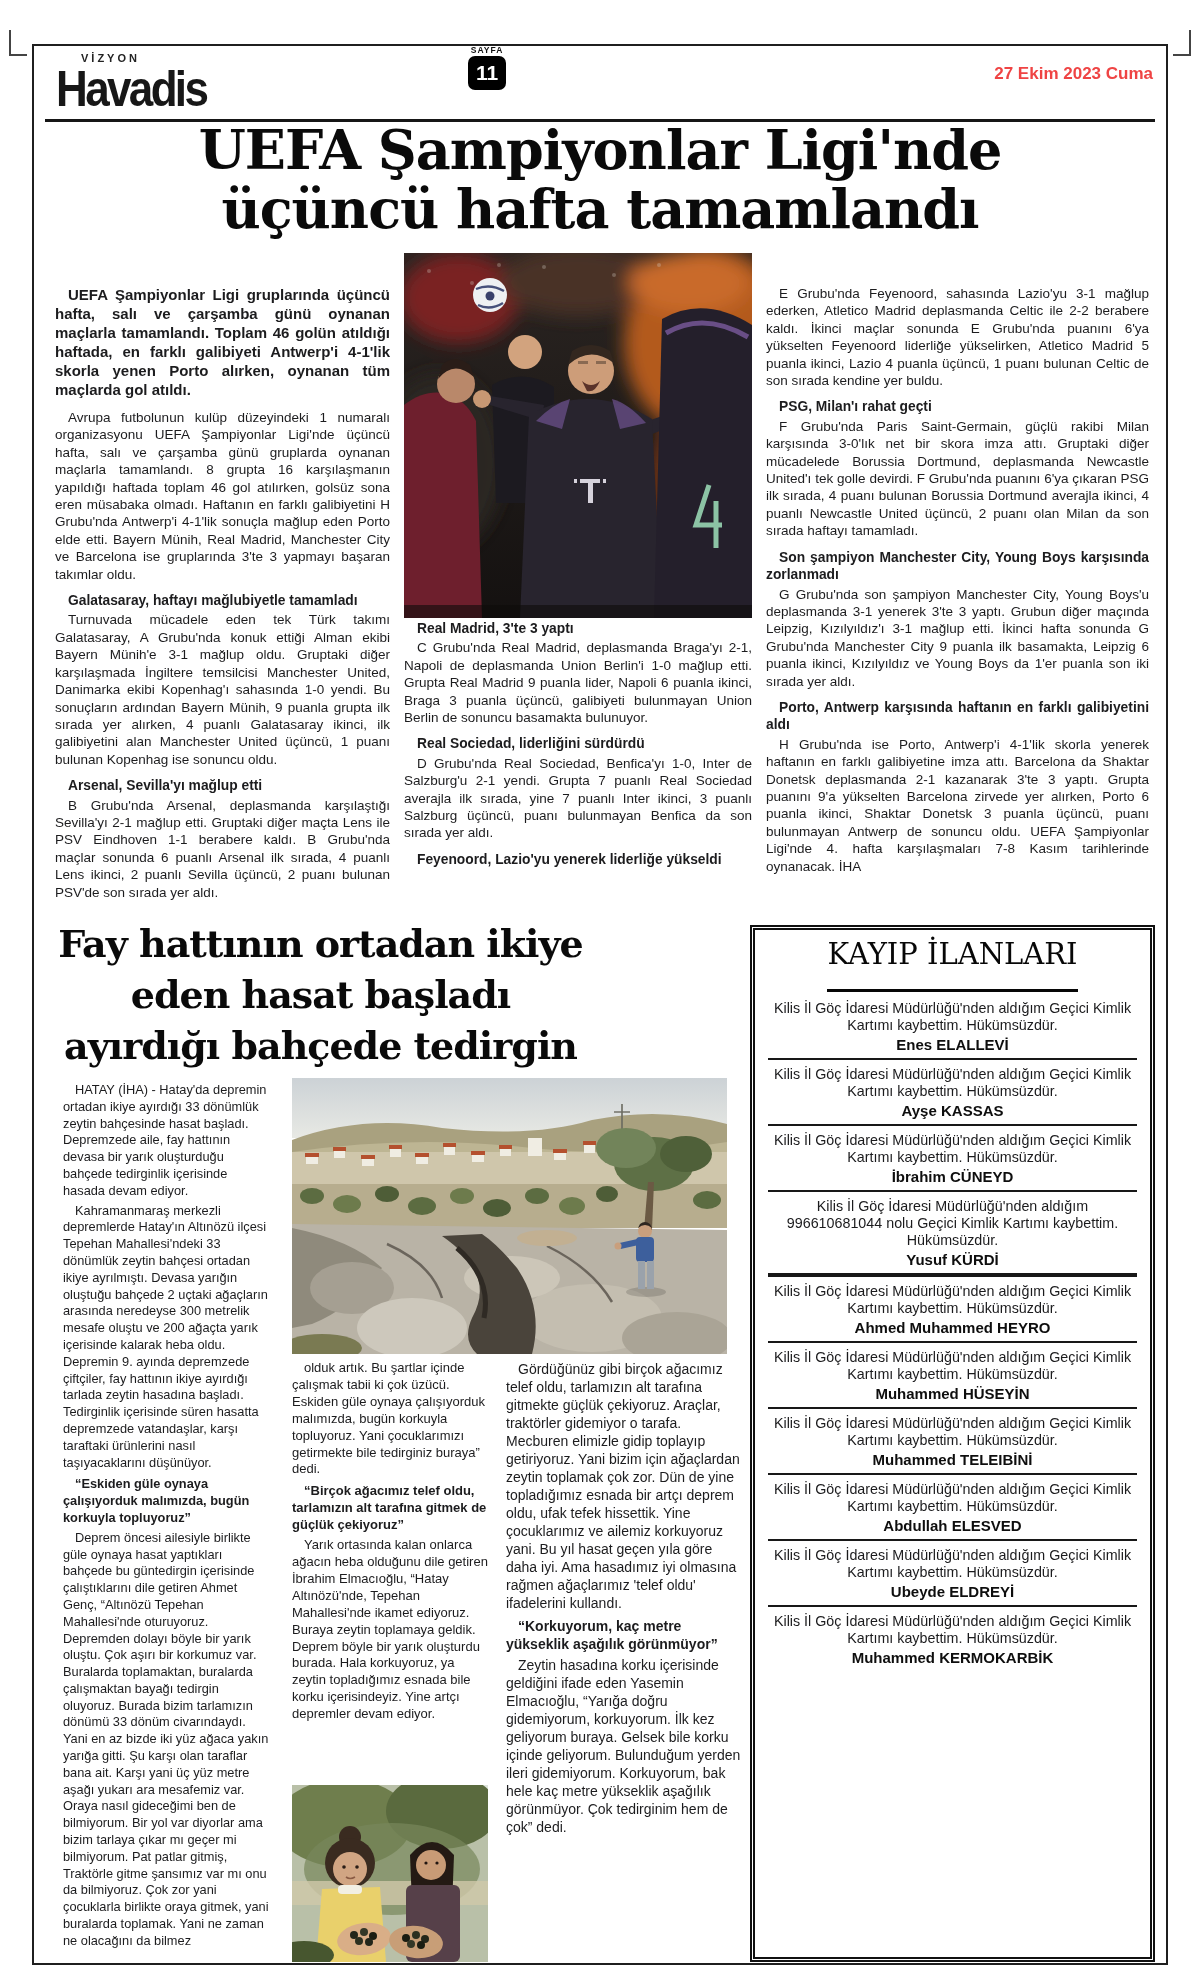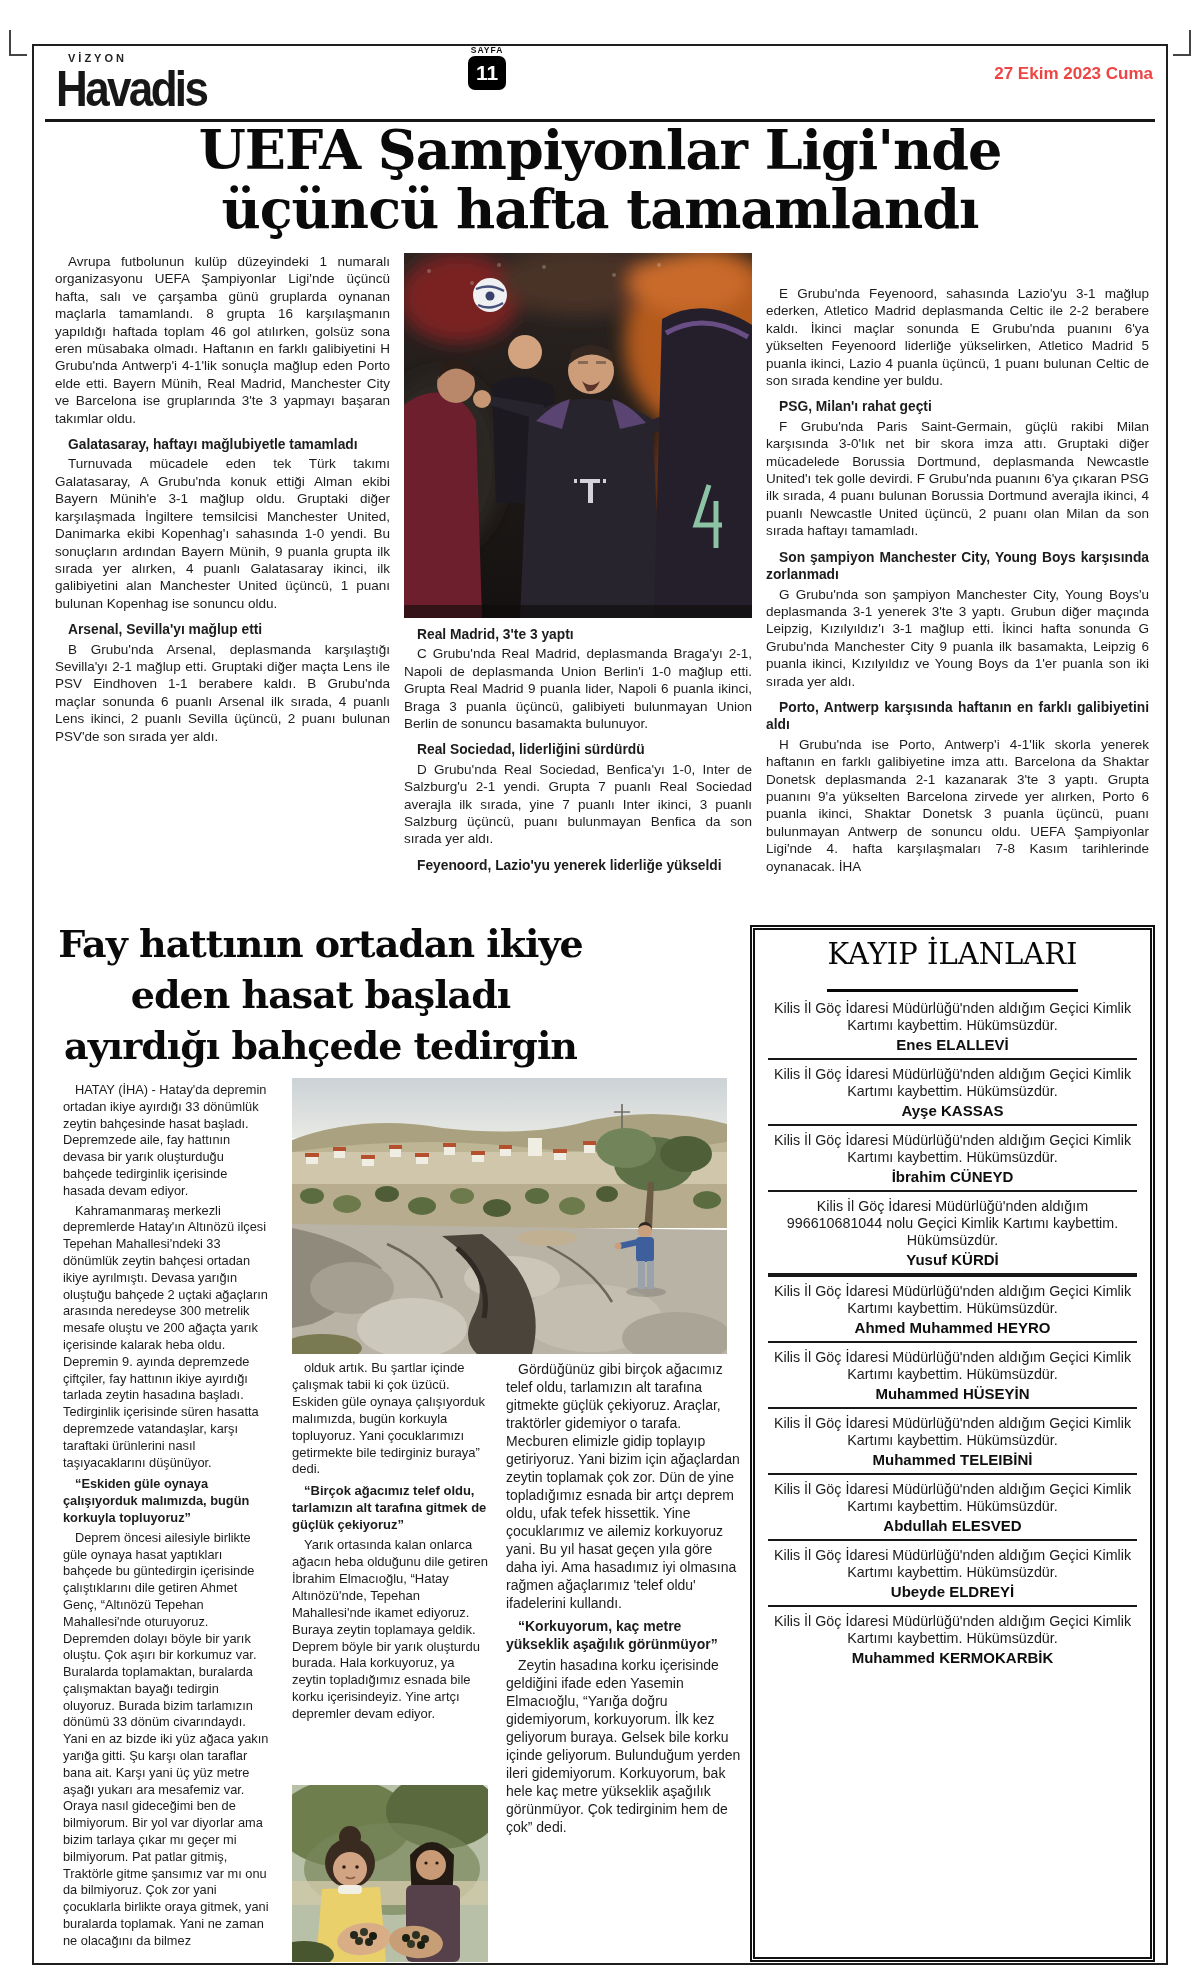--- a/index.html
+++ b/index.html
@@ -5,42 +5,42 @@
   html,body{margin:0;padding:0;background:#ffffff;}
   #page{position:relative;width:1200px;height:1969px;background:#ffffff;overflow:hidden;
         font-family:"Liberation Sans",sans-serif;color:#1c1c1e;}
   .abs{position:absolute;}
   
   .crop{position:absolute;background:#444;}
   
   #frame{position:absolute;left:32px;top:44px;width:1132px;height:1917px;border:2px solid #1f1f1f;}
   
   #brand{left:56px;top:52px;}
-  #brand .vizyon{font-size:11px;font-weight:700;letter-spacing:3px;color:#222;margin-left:12px;}
+  #brand .vizyon{font-size:11px;font-weight:700;letter-spacing:3px;color:#222;margin-left:25px;}
   #brand .havadis{font-size:50px;font-weight:800;letter-spacing:-3px;color:#171717;
                   transform:scaleX(.88);transform-origin:left;line-height:50px;}
   #badge{left:464px;top:45px;width:46px;text-align:center;}
   #badge .sayfa{font-size:8.5px;font-weight:700;letter-spacing:1px;color:#111;}
   #badge .num{margin:1px auto 0;width:38px;height:34px;background:#000000;border-radius:7px;
               color:#fff;font-size:21px;font-weight:700;line-height:34px;}
   #issue-date{right:47px;top:64px;font-size:17px;font-weight:700;color:#ef4444;}
   #mast-rule{left:45px;top:119px;width:1110px;height:3px;background:#161616;}
   
   .slab{font-family:"DejaVu Serif",serif;font-weight:700;color:#0a0a0a;text-align:center;}
   #uefa-headline{left:45px;top:121px;width:1110px;font-size:54px;line-height:59px;letter-spacing:-1px;}
   #hasat-headline{left:48px;top:918px;width:545px;font-size:38px;line-height:51px;letter-spacing:-1px;}
   
   #a1cols{left:55px;top:253px;width:1100px;display:flex;gap:14px;}
   .a1col{font-size:13.5px;line-height:17.4px;text-align:justify;}
   .c1{width:335px;} .c2{width:348px;} .c3{width:383px;}
   .lead{font-weight:700;font-size:15px;line-height:19px;margin:32px 0 10px;text-indent:13px;}
   .a1col p{margin:0 0 2px;text-indent:13px;}
   .subhead{font-weight:700;font-size:13.8px;line-height:17.4px;margin:9px 0 2px;text-indent:13px;}
   .photo{display:block;}
-  .c2 .subhead:first-of-type{margin-top:8px;}
+  .c2 .subhead:first-of-type{margin-top:2px;}
   
   .a2col{font-size:13px;line-height:16.9px;text-align:left;}
   #a2c1{left:63px;top:1082px;width:208px;font-size:12.8px;line-height:16.8px;}
   #a2c2{left:292px;top:1360px;width:196px;}
   #a2c3{left:506px;top:1360px;width:238px;font-size:14px;line-height:18px;}
   .a2col p{margin:0 0 3px;text-indent:12px;}
   .a2col .subhead{font-size:inherit;line-height:inherit;text-indent:12px;margin:5px 0 3px;}
   #a2photo1{left:292px;top:1078px;}
   #a2photo2{left:292px;top:1785px;}
   
@@ -78,20 +78,21 @@
   <div id="issue-date" class="abs">27 Ekim 2023 Cuma</div>
   <div id="mast-rule" class="abs"></div>
 
   <div id="uefa-headline" class="abs slab">
     <div>UEFA Şampiyonlar Ligi'nde</div>
     <div>üçüncü hafta tamamlandı</div>
   </div>
 
   <div id="a1cols" class="abs">
     <div class="a1col c1">
+      <div class="lead">UEFA Şampiyonlar Ligi gruplarında üçüncü hafta, salı ve çarşamba günü oynanan maçlarla tamamlandı. Toplam 46 golün atıldığı haftada, en farklı galibiyeti Antwerp'i 4-1'lik skorla yenen Porto alırken, oynanan tüm maçlarda gol atıldı.</div>
       <p>Avrupa futbolunun kulüp düzeyindeki 1 numaralı organizasyonu UEFA Şampiyonlar Ligi'nde üçüncü hafta, salı ve çarşamba günü gruplarda oynanan maçlarla tamamlandı. 8 grupta 16 karşılaşmanın yapıldığı haftada toplam 46 gol atılırken, golsüz sona eren müsabaka olmadı. Haftanın en farklı galibiyetini H Grubu'nda Antwerp'i 4-1'lik sonuçla mağlup eden Porto elde etti. Bayern Münih, Real Madrid, Manchester City ve Barcelona ise gruplarında 3'te 3 yapmayı başaran takımlar oldu.</p>
       <div class="subhead">Galatasaray, haftayı mağlubiyetle tamamladı</div>
       <p>Turnuvada mücadele eden tek Türk takımı Galatasaray, A Grubu'nda konuk ettiği Alman ekibi Bayern Münih'e 3-1 mağlup oldu. Gruptaki diğer karşılaşmada İngiltere temsilcisi Manchester United, Danimarka ekibi Kopenhag'ı sahasında 1-0 yendi. Bu sonuçların ardından Bayern Münih, 9 puanla grupta ilk sırada yer alırken, 4 puanlı Galatasaray ikinci, ilk galibiyetini alan Manchester United üçüncü, 1 puanı bulunan Kopenhag ise sonuncu oldu.</p>
       <div class="subhead">Arsenal, Sevilla'yı mağlup etti</div>
       <p>B Grubu'nda Arsenal, deplasmanda karşılaştığı Sevilla'yı 2-1 mağlup etti. Gruptaki diğer maçta Lens ile PSV Eindhoven 1-1 berabere kaldı. B Grubu'nda maçlar sonunda 6 puanlı Arsenal ilk sırada, 4 puanlı Lens ikinci, 2 puanlı Sevilla üçüncü, 2 puanı bulunan PSV'de son sırada yer aldı.</p>
     </div>
 
     <div class="a1col c2">
 
       <svg class="photo" width="348" height="365" viewBox="0 0 348 365">

